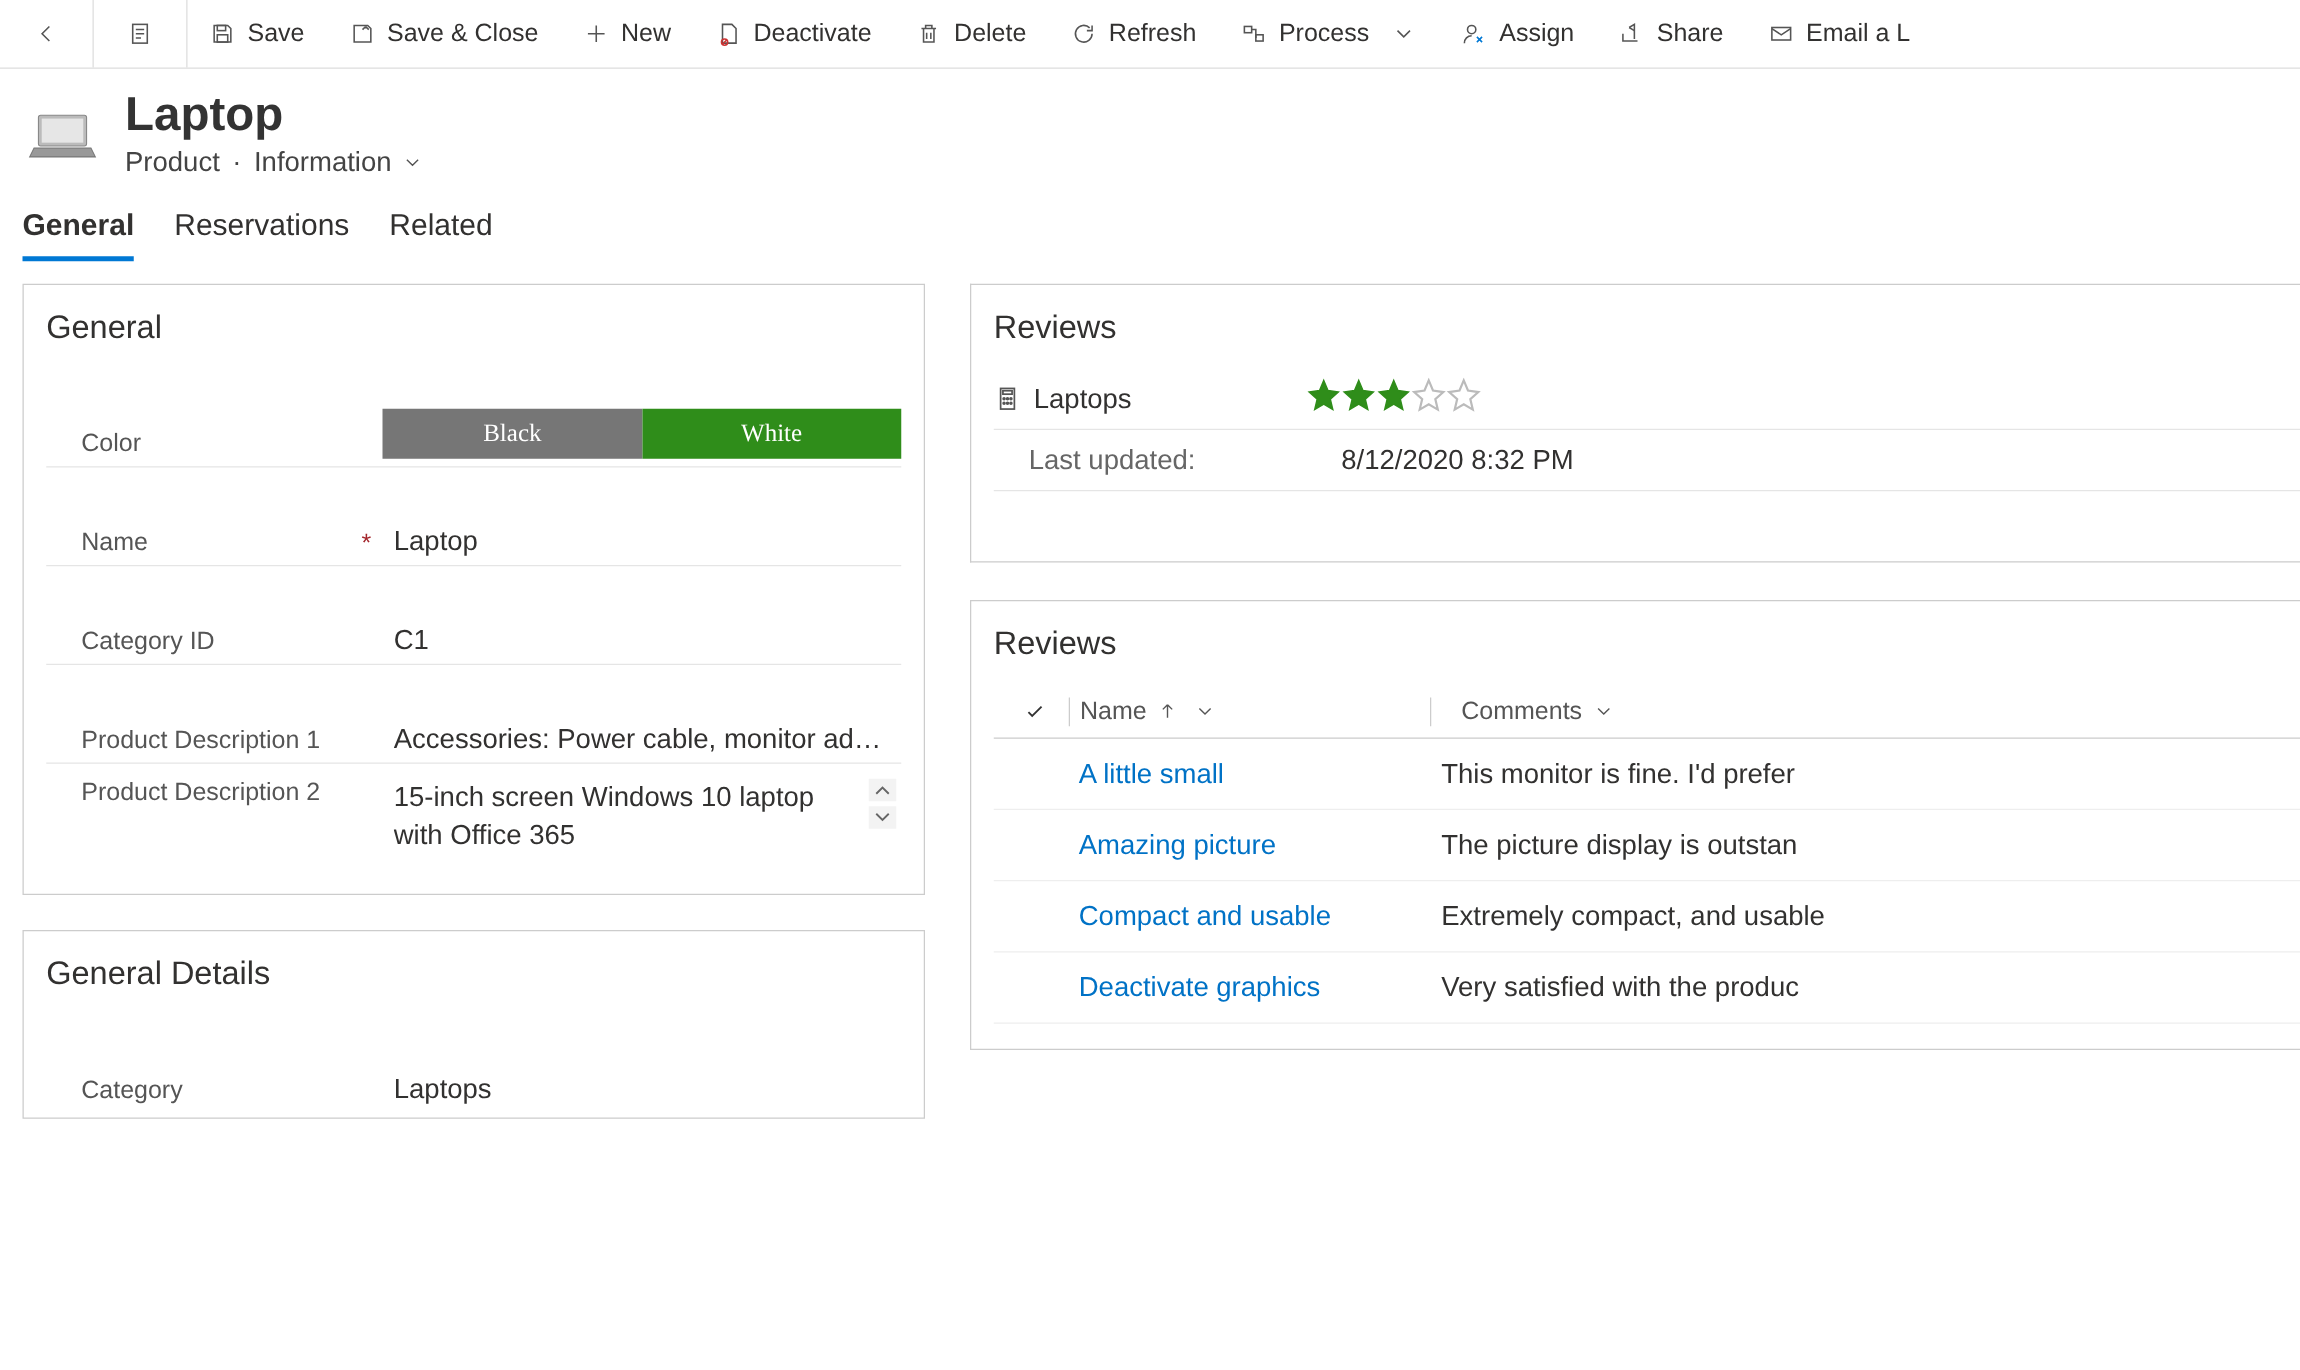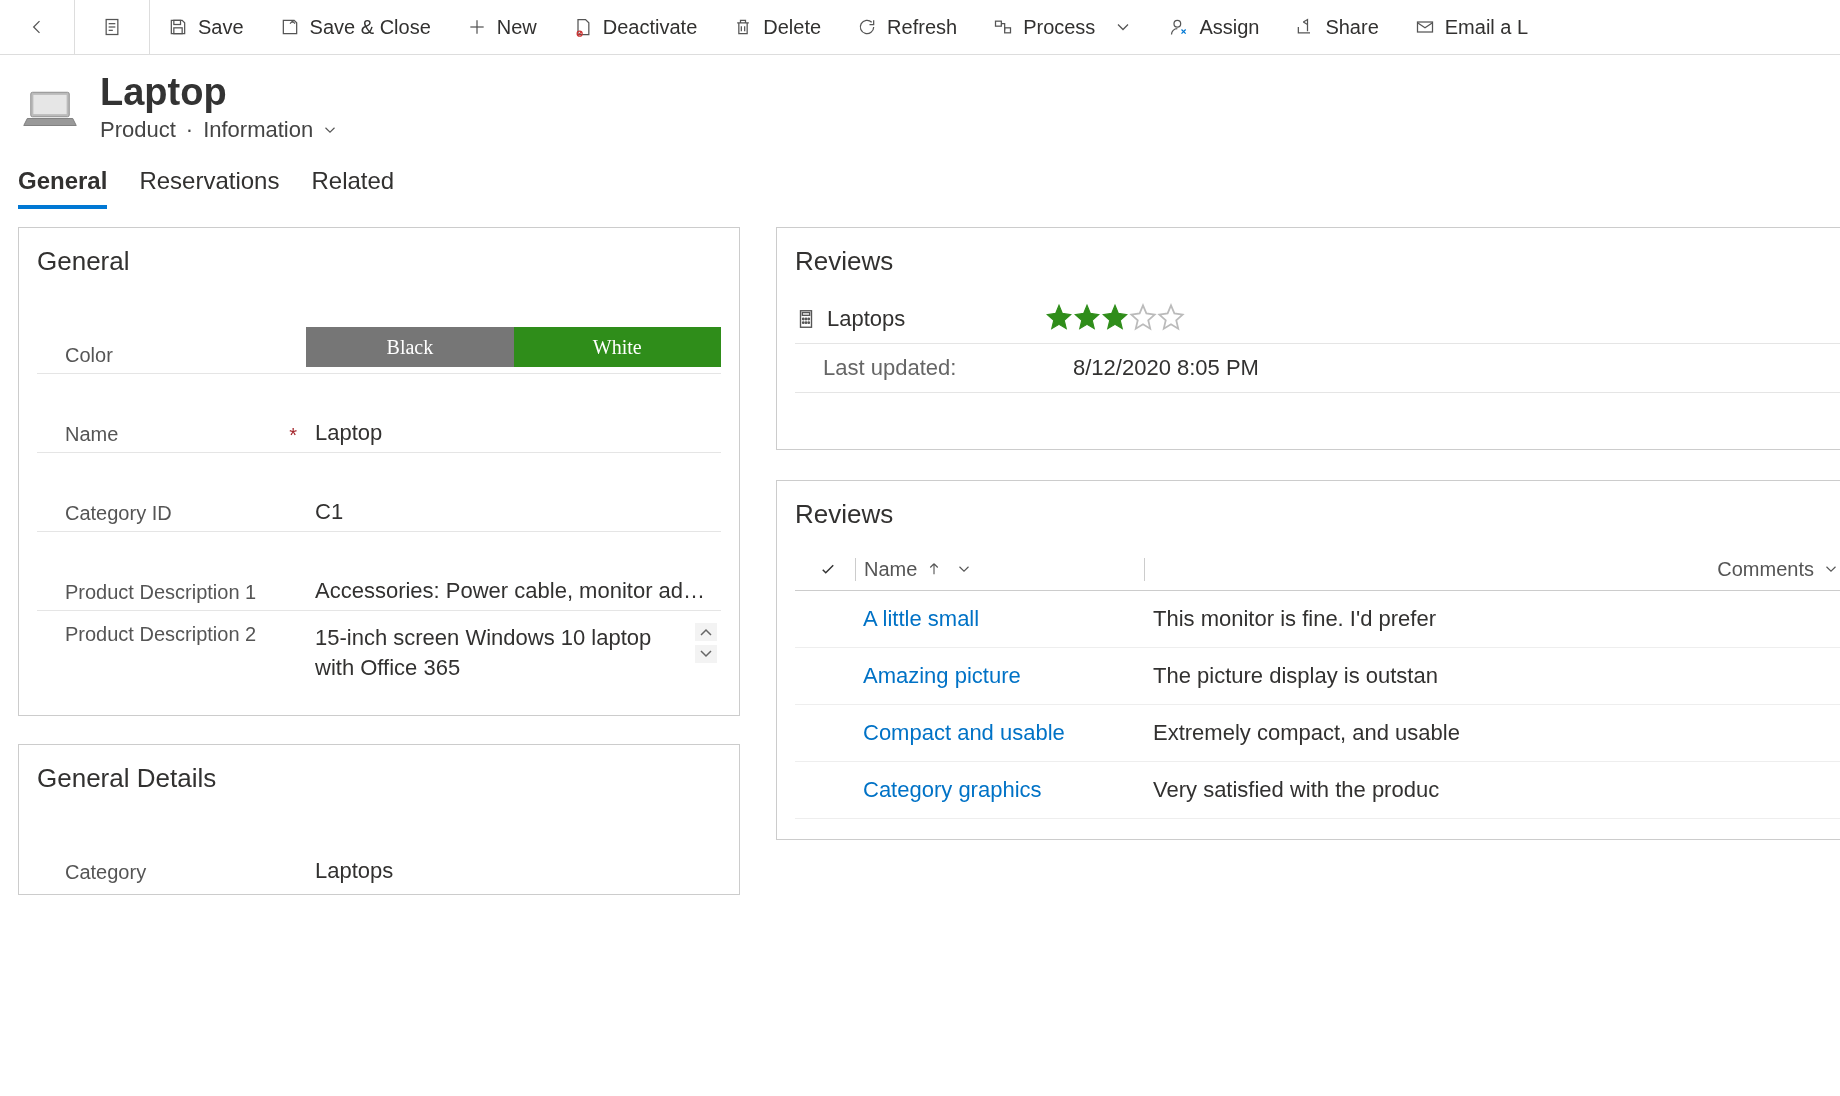--- a/index.html
+++ b/index.html
@@ -220,21 +220,21 @@
   .grid-header {
     display: flex;
     align-items: center;
     border-bottom: 1px solid #ccc;
     height: 42px;
     padding-left: 24px;
     gap: 0;
   }
   .grid-col-check { width: 36px; display:flex; align-items:center; }
   .grid-col-name { width: 280px; display:flex; align-items:center; gap:8px; color:#555; font-size:20px; border-left:1px solid #ccc; padding-left:8px;}
-  .grid-col-comments { flex:1; display:flex; align-items:center; gap:8px; color:#555; font-size:20px; border-left:1px solid #ccc; padding-left:24px;justify-content:flex-end;}
+  .grid-col-comments { flex:1; display:flex; align-items:center; gap:8px; color:#555; font-size:20px; border-left:1px solid #ccc; padding-left:24px;}
   .grid-col-check svg, .grid-col-name svg, .grid-col-comments svg { width:18px; height:18px; }
 
   .grid-row {
     display: flex;
     align-items: center;
     border-bottom: 1px solid #eee;
     height: 56px;
     padding-left: 24px;
   }
   .grid-cell-check { width: 36px; }
@@ -454,21 +454,21 @@
               <path d="M12 2l2.9 6.9L22 10l-5.5 4.8L18.2 22 12 18.3 5.8 22l1.7-7.2L2 10l7.1-1.1z" fill="none" stroke="#bbbbbb" stroke-width="1.5"></path>
             </svg><svg viewBox="0 0 24 24">
               <path d="M12 2l2.9 6.9L22 10l-5.5 4.8L18.2 22 12 18.3 5.8 22l1.7-7.2L2 10l7.1-1.1z" fill="none" stroke="#bbbbbb" stroke-width="1.5"></path>
             </svg></div>
       </div>
 
       <div class="rating-row" style="border-bottom:1px solid #e5e5e5;">
         <div class="rating-label" style="color:#666;padding-left:28px;">
           <span>Last updated:</span>
         </div>
-        <div class="field-value" style="font-size:22px;white-space:nowrap;">8/12/2020 8:05 PM</div>
+        <div class="field-value" style="font-size:22px;white-space:nowrap;">8/12/2020 8:32 PM</div>
       </div>
       <div style="height:36px;"></div>
     </div>
 
     <div class="card-right" style="padding-right:0;">
       <div class="card-title">Reviews</div>
 
       <div class="grid-header">
         <div class="grid-col-check">
           <svg viewBox="0 0 24 24" fill="none" stroke="#333" stroke-width="2">
@@ -503,19 +503,19 @@
             <div class="grid-cell-name">Amazing picture</div>
             <div class="grid-cell-comments">The picture display is outstan</div>
           </div>
           <div class="grid-row">
             <div class="grid-cell-check"></div>
             <div class="grid-cell-name">Compact and usable</div>
             <div class="grid-cell-comments">Extremely compact, and usable</div>
           </div>
           <div class="grid-row">
             <div class="grid-cell-check"></div>
-            <div class="grid-cell-name">Category graphics</div>
+            <div class="grid-cell-name">Deactivate graphics</div>
             <div class="grid-cell-comments">Very satisfied with the produc</div>
           </div>
         </div>
     </div>
   </div>
 </div>
 
 </body></html>

